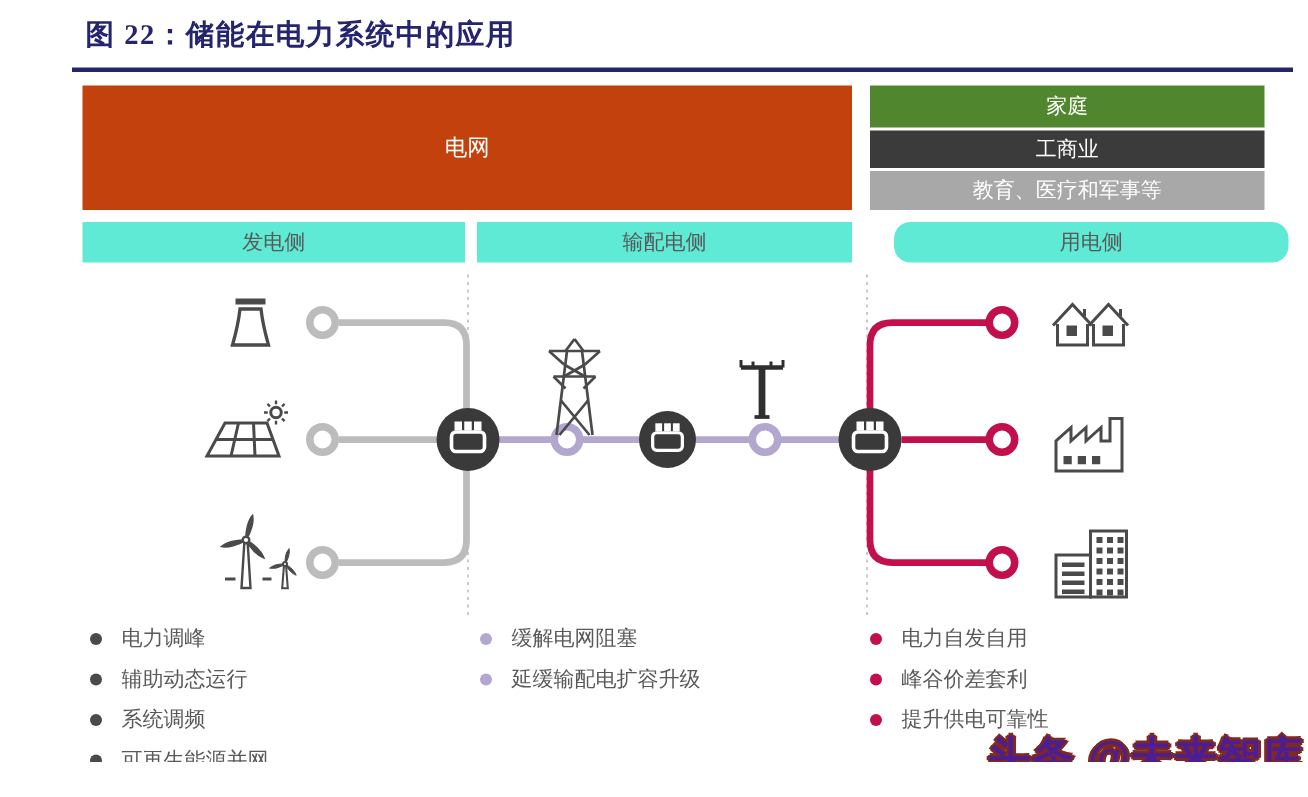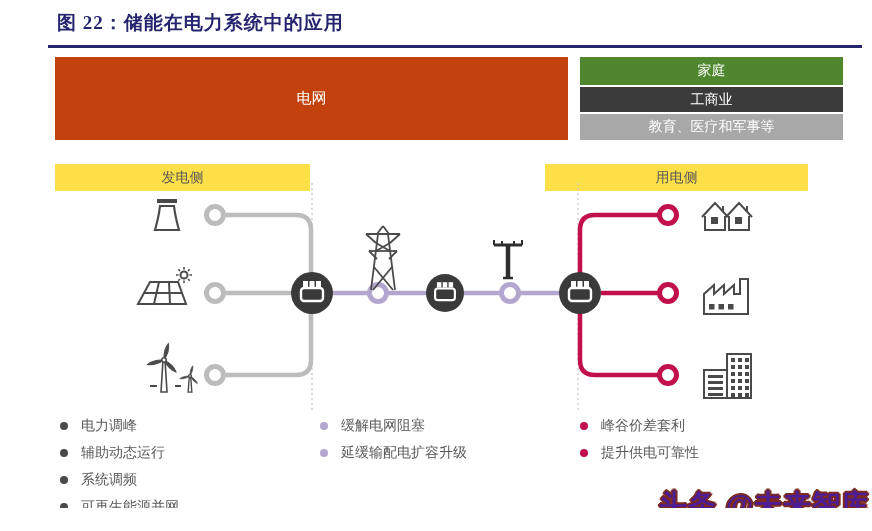--- a/index.html
+++ b/index.html
@@ -8,25 +8,25 @@
   .fig-title{position:absolute;left:57px;top:10px;font-family:"Liberation Serif",serif;
         font-weight:bold;font-size:19px;color:#25256f;letter-spacing:1px;}
   .title-rule{position:absolute;left:48px;top:45px;width:814px;height:0;
         border-top:3px solid #25256f;}
   .box{position:absolute;display:flex;align-items:center;justify-content:center;
         color:#fff;font-size:15px;}
   .grid-box{left:55px;top:57px;width:513px;height:83px;background:#c2410c;}
   .ub-home{left:580px;top:57px;width:263px;height:28px;background:#4f862e;font-size:14px;}
   .ub-ind{left:580px;top:87px;width:263px;height:25px;background:#3b3b3b;font-size:14px;}
   .ub-edu{left:580px;top:114px;width:263px;height:26px;background:#a8a8a8;font-size:14px;}
-  .col-h{position:absolute;top:148px;height:27px;background:#fde047;color:#595959;
-        font-size:14px;display:flex;align-items:center;justify-content:center;margin-top:16px;}
+  .col-h{position:absolute;top:148px;height:27px;background:#5eead4;color:#595959;
+        font-size:14px;display:flex;align-items:center;justify-content:center;}
   .ch-1{left:55px;width:255px;}
   .ch-2{left:318px;width:250px;}
-  .ch-3{left:545px;width:263px;}
+  .ch-3{left:596px;width:263px;border-radius:11px;}
   svg.canvas{position:absolute;left:0;top:0;}
   .blist{position:absolute;top:412px;margin:0;padding:0;list-style:none;}
   .bl-1{left:60px;} .bl-2{left:320px;} .bl-3{left:580px;}
   .blist li{height:27px;display:flex;align-items:center;font-size:14px;color:#595959;}
   .dot{width:8px;height:8px;border-radius:50%;margin-right:13px;flex:none;}
   .d-dark{background:#4a4a4a;} .d-purple{background:#b3a7cf;} .d-red{background:#c2104c;}
   .watermark{position:absolute;right:2px;top:486px;font-size:28px;font-weight:bold;
         color:#4c1d95;letter-spacing:1px;white-space:nowrap;
         text-shadow:-2px 0 #7c2a22,2px 0 #7c2a22,0 -2px #7c2a22,0 2px #7c2a22,
         -1px -1px #7c2a22,1px 1px #7c2a22,-1px 1px #7c2a22,1px -1px #7c2a22;}
@@ -38,20 +38,21 @@
 
   <div class="fig-title">图 22：储能在电力系统中的应用</div>
   <div class="title-rule"></div>
 
   <div class="box grid-box">电网</div>
   <div class="box ub-home">家庭</div>
   <div class="box ub-ind">工商业</div>
   <div class="box ub-edu">教育、医疗和军事等</div>
 
   <div class="col-h ch-1">发电侧</div>
+  <div class="col-h ch-2">输配电侧</div>
   <div class="col-h ch-3">用电侧</div>
 
   <svg class="canvas" width="872" height="531" viewBox="0 0 872 531">
 
     <line x1="312" y1="183" x2="312" y2="412" stroke="#c9c9c9" stroke-width="1.3" stroke-dasharray="2 3"></line>
     <line x1="578" y1="183" x2="578" y2="412" stroke="#c9c9c9" stroke-width="1.3" stroke-dasharray="2 3"></line>
 
     <g fill="none" stroke="#bcbcbc" stroke-width="4.5">
       <path d="M226 215 H296 Q311 215 311 230 V280"></path>
       <path d="M226 293 H312"></path>
@@ -243,20 +244,24 @@
       </li>
     <li>
         <span class="dot d-purple"></span>
         <span>延缓输配电扩容升级</span>
       </li>
   </ul>
 
   <ul class="blist bl-3">
     <li>
         <span class="dot d-red"></span>
+        <span>电力自发自用</span>
+      </li>
+    <li>
+        <span class="dot d-red"></span>
         <span>峰谷价差套利</span>
       </li>
     <li>
         <span class="dot d-red"></span>
         <span>提升供电可靠性</span>
       </li>
   </ul>
 
   <div class="watermark">头条 @未来智库</div>
 

